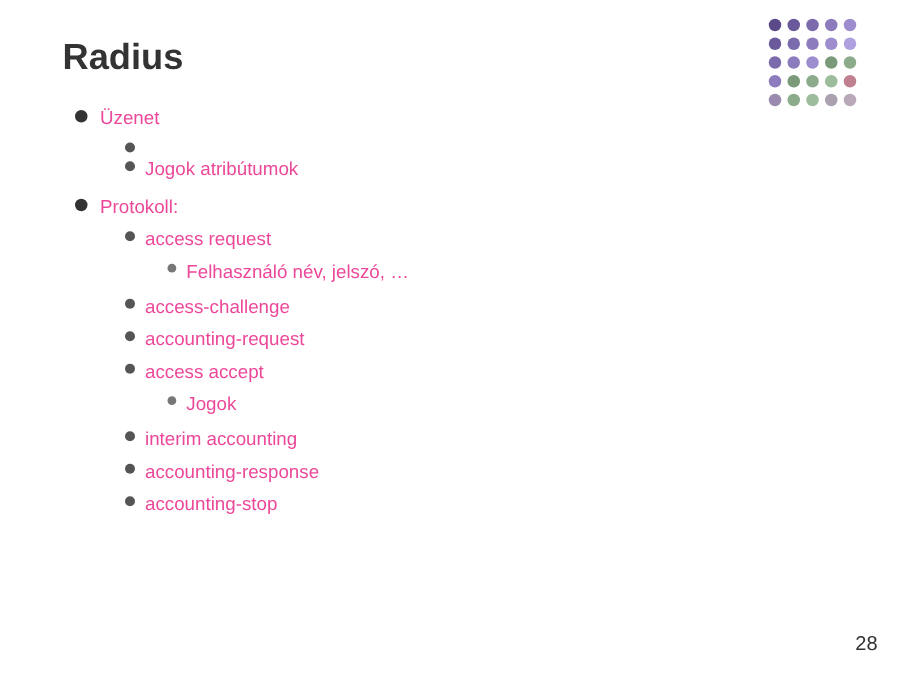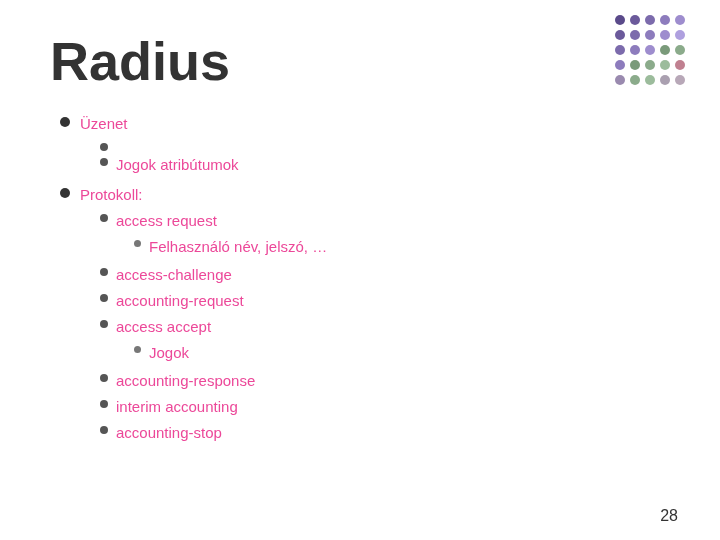--- a/index.html
+++ b/index.html
@@ -15,21 +15,21 @@
 
     .slide {
       width: 720px;
       height: 540px;
       background: #ffffff;
       padding: 30px 50px 30px 50px;
       position: relative;
     }
 
     .title {
-      font-size: 54px;
+      font-size: 29px;
       font-weight: bold;
       color: #333333;
       margin-bottom: 20px;
     }
 
     .content {
       font-size: 15px;
       color: #ec4899;
       line-height: 1.6;
     }
@@ -98,21 +98,21 @@
       background: #777;
       border-radius: 50%;
       margin-top: 5px;
       margin-right: 8px;
       flex-shrink: 0;
     }
 
     .page-number {
       position: absolute;
       bottom: 15px;
-      right: 42px;
+      right: 18px;
       font-size: 16px;
       color: #333;
     }
 
     
     .dot-grid {
       position: absolute;
       top: 10px;
       right: 20px;
       width: 90px;
@@ -218,26 +218,26 @@
                   <li>
                     <span class="bullet"></span>
                     <span>Jogok</span>
                   </li>
                 </ul>
               </div>
             </li>
 
             <li>
               <span class="bullet"></span>
+              <span>interim accounting</span>
+            </li>
+
+            <li>
+              <span class="bullet"></span>
               <span>accounting-response</span>
-            </li>
-
-            <li>
-              <span class="bullet"></span>
-              <span>interim accounting</span>
             </li>
 
             <li>
               <span class="bullet"></span>
               <span>accounting-stop</span>
             </li>
 
           </ul>
         </div>
       </li>

